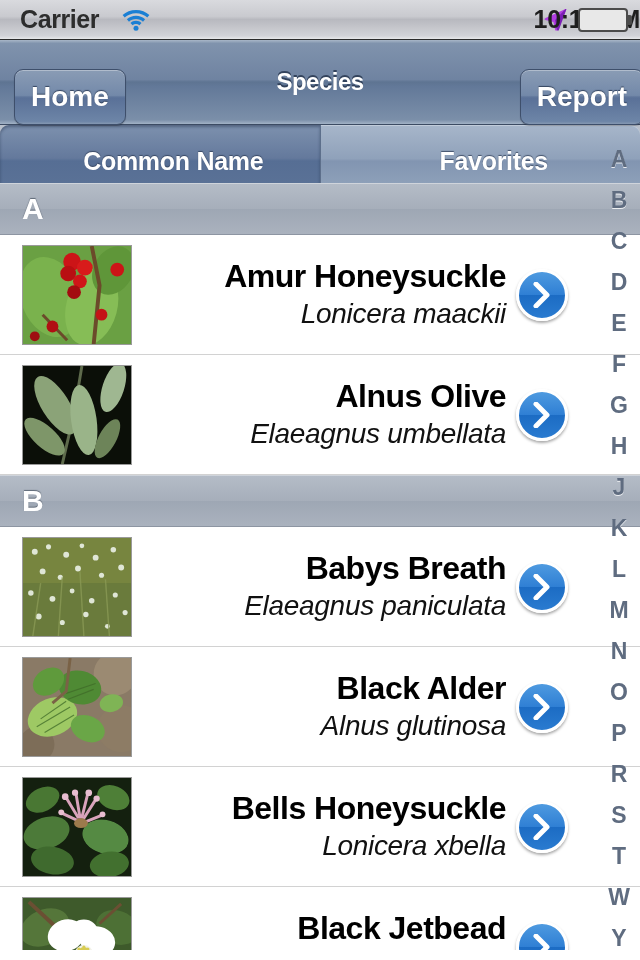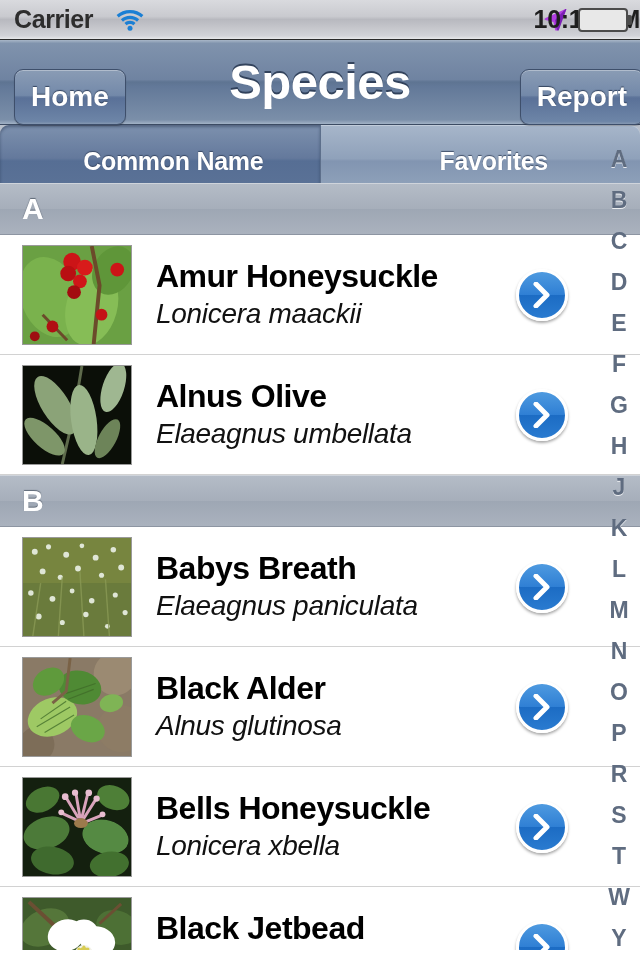--- a/index.html
+++ b/index.html
@@ -12,21 +12,21 @@
   }
 
   
   .status-bar{
     position:relative;
     height:40px; width:640px;
     background:linear-gradient(to bottom,#d9dade 0%,#c9cacf 42%,#b8b9bf 50%,#d2d3d8 92%,#e7e8ea 100%);
     border-bottom:1px solid #2b2b2b;
     display:flex; align-items:center;
   }
-  .sb-left{ display:flex; align-items:center; gap:23px; padding-left:14px; }
+  .sb-left{ display:flex; align-items:center; gap:23px; padding-left:20px; }
   .sb-carrier{ font-size:25px; font-weight:bold; color:#2d2d2d; letter-spacing:-0.4px; }
   .wifi-icon{ width:28px; height:22px; position:relative; display:block; }
   .sb-center{
     position:absolute; left:0; right:0; text-align:right;
     font-size:25px; font-weight:bold; color:#1e1e1e; letter-spacing:-0.3px;
   }
   .sb-right{ margin-left:auto; display:flex; align-items:center; gap:10px; padding-right:8px; }
   .loc-arrow{ width:26px; height:26px; display:block; }
   .battery{ width:54px; height:24px; position:relative; }
   .battery-body{
@@ -47,21 +47,21 @@
   
   .nav-bar{
     position:relative; height:85px; width:640px;
     background:linear-gradient(to bottom,#a6b4c6 0%,#7e91ab 3%,#6e82a0 48%,#5a7architecture 49%,#5d7393 50%,#52688a 52%,#7b8fa9 97%,#9fb0c4 100%);
     background:linear-gradient(to bottom,#a9b7c8 0%,#8093ad 4%,#6f83a1 47%,#5e7492 50%,#637999 56%,#7b8fa9 95%,#a2b2c6 100%);
     border-bottom:1px solid #3c4b63;
     display:flex; align-items:center;
   }
   .nav-title{
     position:absolute; left:0; right:0; text-align:center;
-    font-size:49px; font-weight:bold; color:#ffffff;
+    font-size:24px; font-weight:bold; color:#ffffff;
     text-shadow:0 -2px 0 rgba(40,55,80,0.85);
     letter-spacing:-0.5px;
   }
   .nav-btn{
     position:relative; z-index:2;
     height:56px; padding:0 16px;
     display:flex; align-items:center; justify-content:center;
     border:1px solid #3e4f6b; border-radius:9px;
     background:linear-gradient(to bottom,#8598b2 0%,#6f86a6 48%,#5d7characters 50%,#5b7characters 51%,#55709a 52%,#6b82a4 95%,#8094b0 100%);
     background:linear-gradient(to bottom,#8a9cb5 0%,#7389a9 47%,#5f769b 50%,#5a7198 53%,#6d85a7 95%,#8598b2 100%);
@@ -132,20 +132,21 @@
     flex:0 0 auto;
     position:relative;
     overflow:hidden;
     background:#3d5a2a;
   }
   .row-text{
     margin-left:24px;
     flex:1 1 auto;
     min-width:0;
     padding-right:10px;
+    text-align:right;
   }
   .common-name{
     font-size:32px; font-weight:bold; color:#000000;
     letter-spacing:-0.5px; line-height:1.22;
     white-space:nowrap;
   }
   .sci-name{
     font-size:28px; font-style:italic; color:#111111;
     letter-spacing:-0.3px; line-height:1.3;
     white-space:nowrap;

